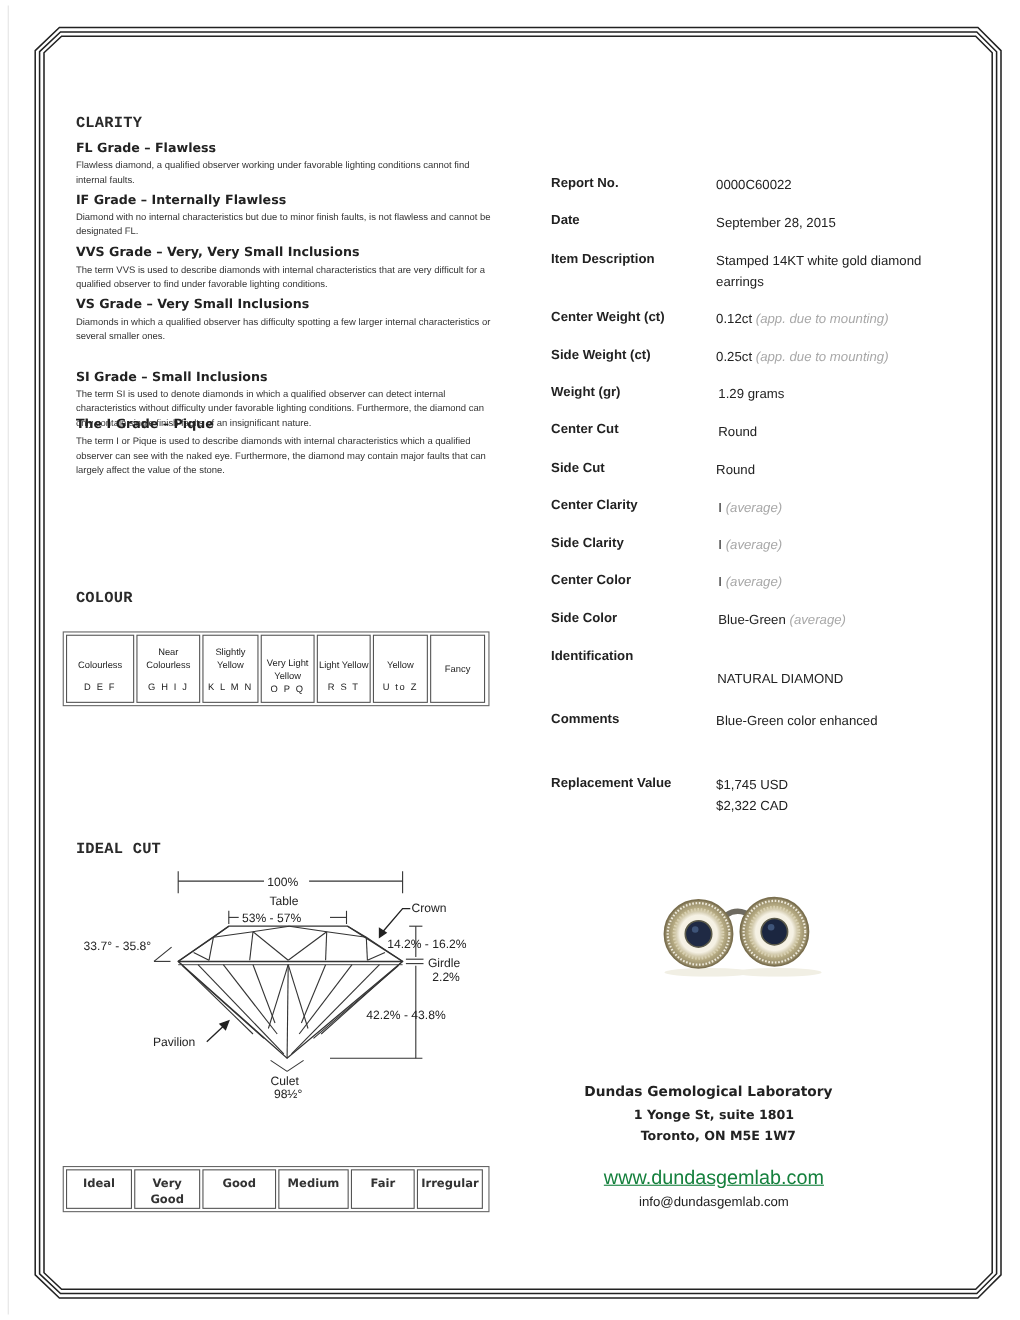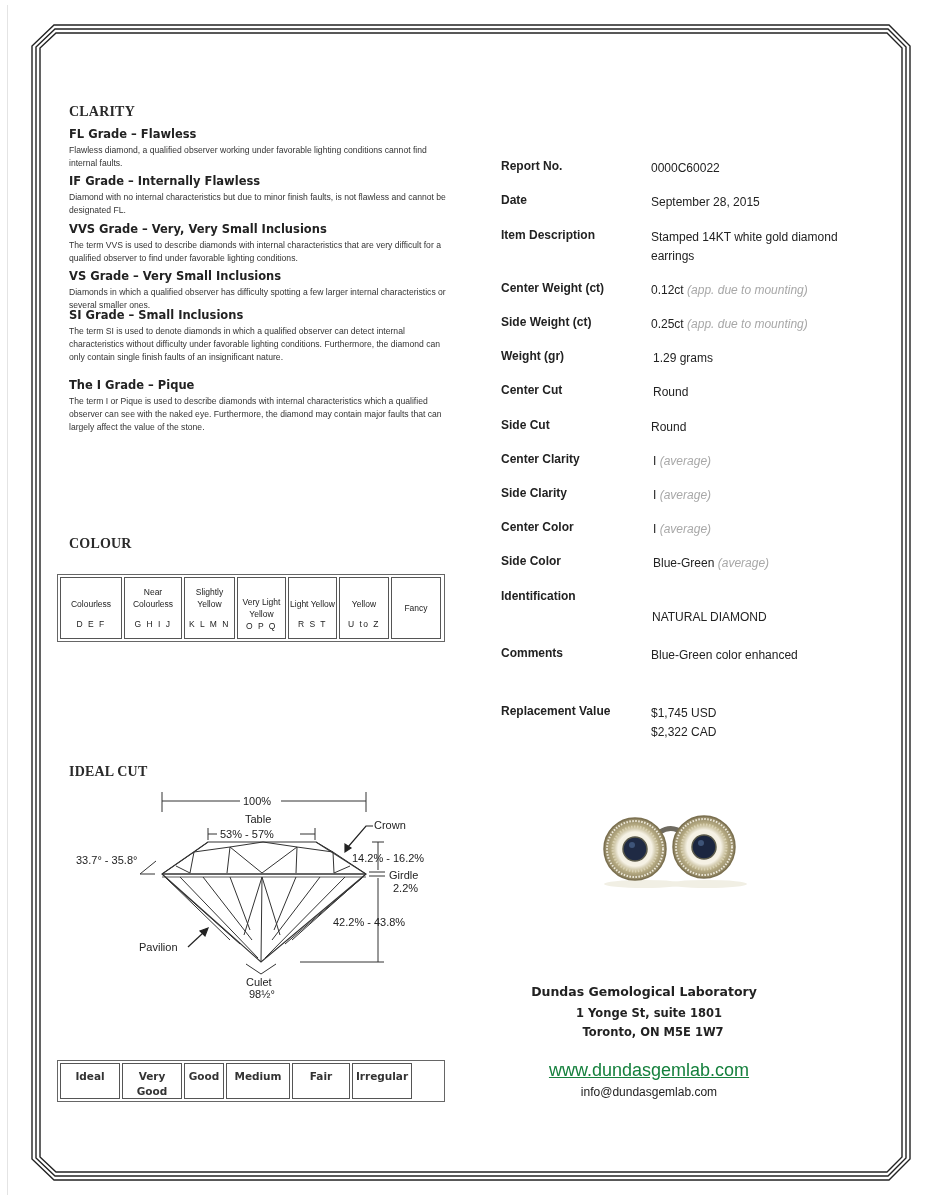--- a/index.html
+++ b/index.html
@@ -2,21 +2,21 @@
 <html><head>
 <meta charset="utf-8">
 <style>
   html, body { margin: 0; padding: 0; background: #ffffff; }
   body { width: 927px; height: 1200px; position: relative; overflow: hidden;
          font-family: "Liberation Sans", sans-serif; color: #1a1a1a; }
   .page { position: absolute; left: 0; top: 0; width: 927px; height: 1200px; }
   .scan-line { position: absolute; left: 7px; top: 5px; width: 1px; height: 1190px; background: #e4e4e4; }
   svg.frame { position: absolute; left: 0; top: 0; }
 
-  .section-title { position: absolute; font-family: Liberation Serif, serif; font-weight: bold;
+  .section-title { position: absolute; font-family: Liberation Mono, monospace; font-weight: bold;
                    font-size: 14px; color: #2a2a2a; letter-spacing: 0.2px; }
   .grade { position: absolute; left: 69px; width: 380px; }
   .grade h3 { margin: 0; font-family: "DejaVu Sans", sans-serif; font-weight: bold; font-size: 11.5px; color: #222; }
   .grade p { margin: 3px 0 0 0; font-size: 8.6px; line-height: 13px; color: #333; }
 
   
   .ctable { position: absolute; left: 57px; top: 574px; width: 388px; height: 68px;
             border: 1.5px solid #666; box-sizing: border-box; padding: 2px; display: flex; gap: 2px; background: #fff; }
   .ccell { border: 1.5px solid #555; box-sizing: border-box; display: flex; flex-direction: column;
            align-items: center; justify-content: center; text-align: center; font-size: 8.5px; color: #222; line-height: 12px; }
@@ -73,21 +73,21 @@
     <p> Flawless diamond, a qualified observer working under favorable lighting conditions cannot find internal faults.</p>
   </div>
   <div class="grade" style="top:269px;">
     <h3> VS Grade – Very Small Inclusions</h3>
     <p>Diamonds in which a qualified observer has difficulty spotting a few larger internal characteristics or several smaller ones.</p>
   </div>
   <div class="grade" style="top:222px;">
     <h3>VVS Grade – Very, Very Small Inclusions</h3>
     <p>The term VVS is used to describe diamonds with internal characteristics that are very difficult for a qualified observer to find under favorable lighting conditions.</p>
   </div>
-  <div class="grade" style="top:308px;">
+  <div class="grade" style="top:335px;">
     <h3>SI Grade – Small Inclusions</h3>
     <p>The term SI is used to denote diamonds in which a qualified observer can detect internal characteristics without difficulty under favorable lighting conditions. Furthermore, the diamond can only contain single finish faults of an insignificant nature.</p>
   </div>
   <div class="grade" style="top:378px;">
     <h3>The I Grade – Pique</h3>
     <p> The term I or Pique is used to describe diamonds with internal characteristics which a qualified observer can see with the naked eye. Furthermore, the diamond may contain major faults that can largely affect the value of the stone.</p>
   </div>
 
   <div class="section-title" style="left:69px; top:536px;">COLOUR</div>
 
@@ -203,21 +203,21 @@
       <text x="333" y="926">42.2% - 43.8%</text>
       <text x="139" y="951">Pavilion</text>
       <text x="246" y="986">Culet</text>
       <text x="249" y="998">98½°</text>
     </g>
   </svg>
 
   <div class="cuttable">
     <div class="cutcell" style="width:60px;">Ideal</div>
     <div class="cutcell" style="width:60px;">Very Good</div>
-    <div class="cutcell" style="width:40px;">Good</div>
+    <div class="cutcell" style="width:67px;">Good</div>
     <div class="cutcell" style="width:64px;">Medium</div>
     <div class="cutcell" style="width:58px;">Fair</div>
     <div class="cutcell" style="width:60px;">Irregular</div>
   </div>
 
   <div class="row" style="top:159px;">
     <span class="label">Report No.</span>
     <span class="value">0000C60022</span>
   </div>
   <div class="row" style="top:193px;">

